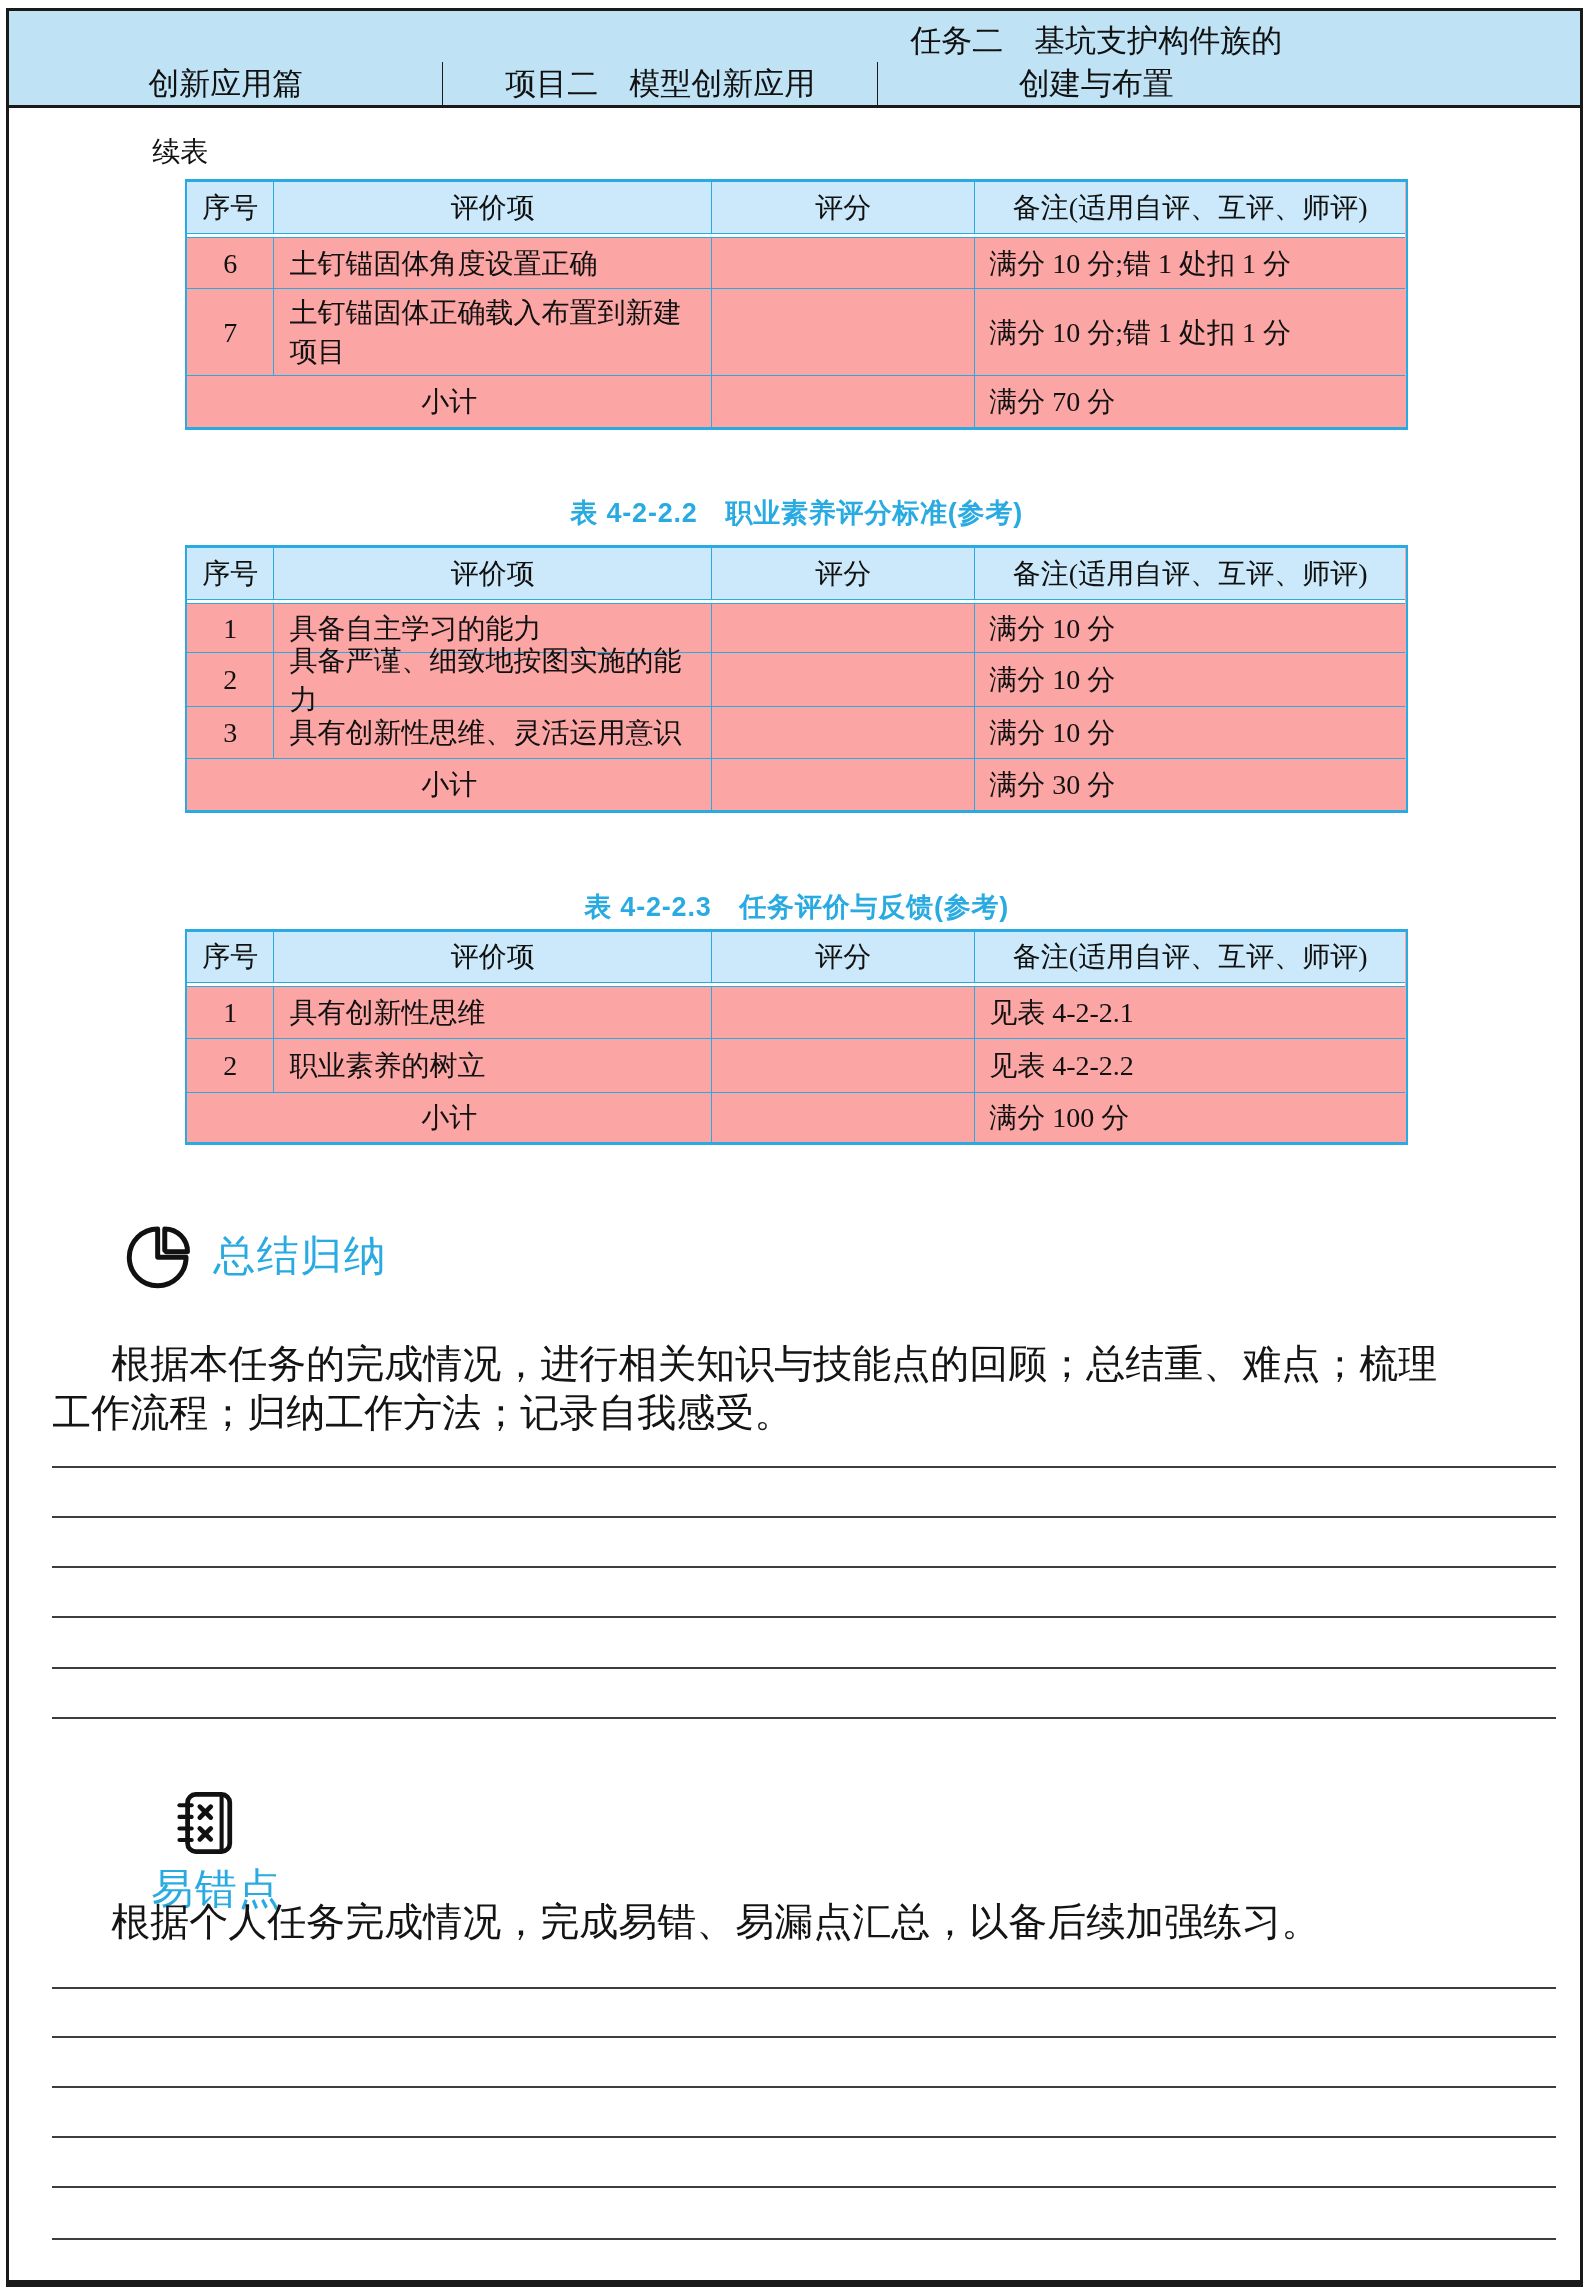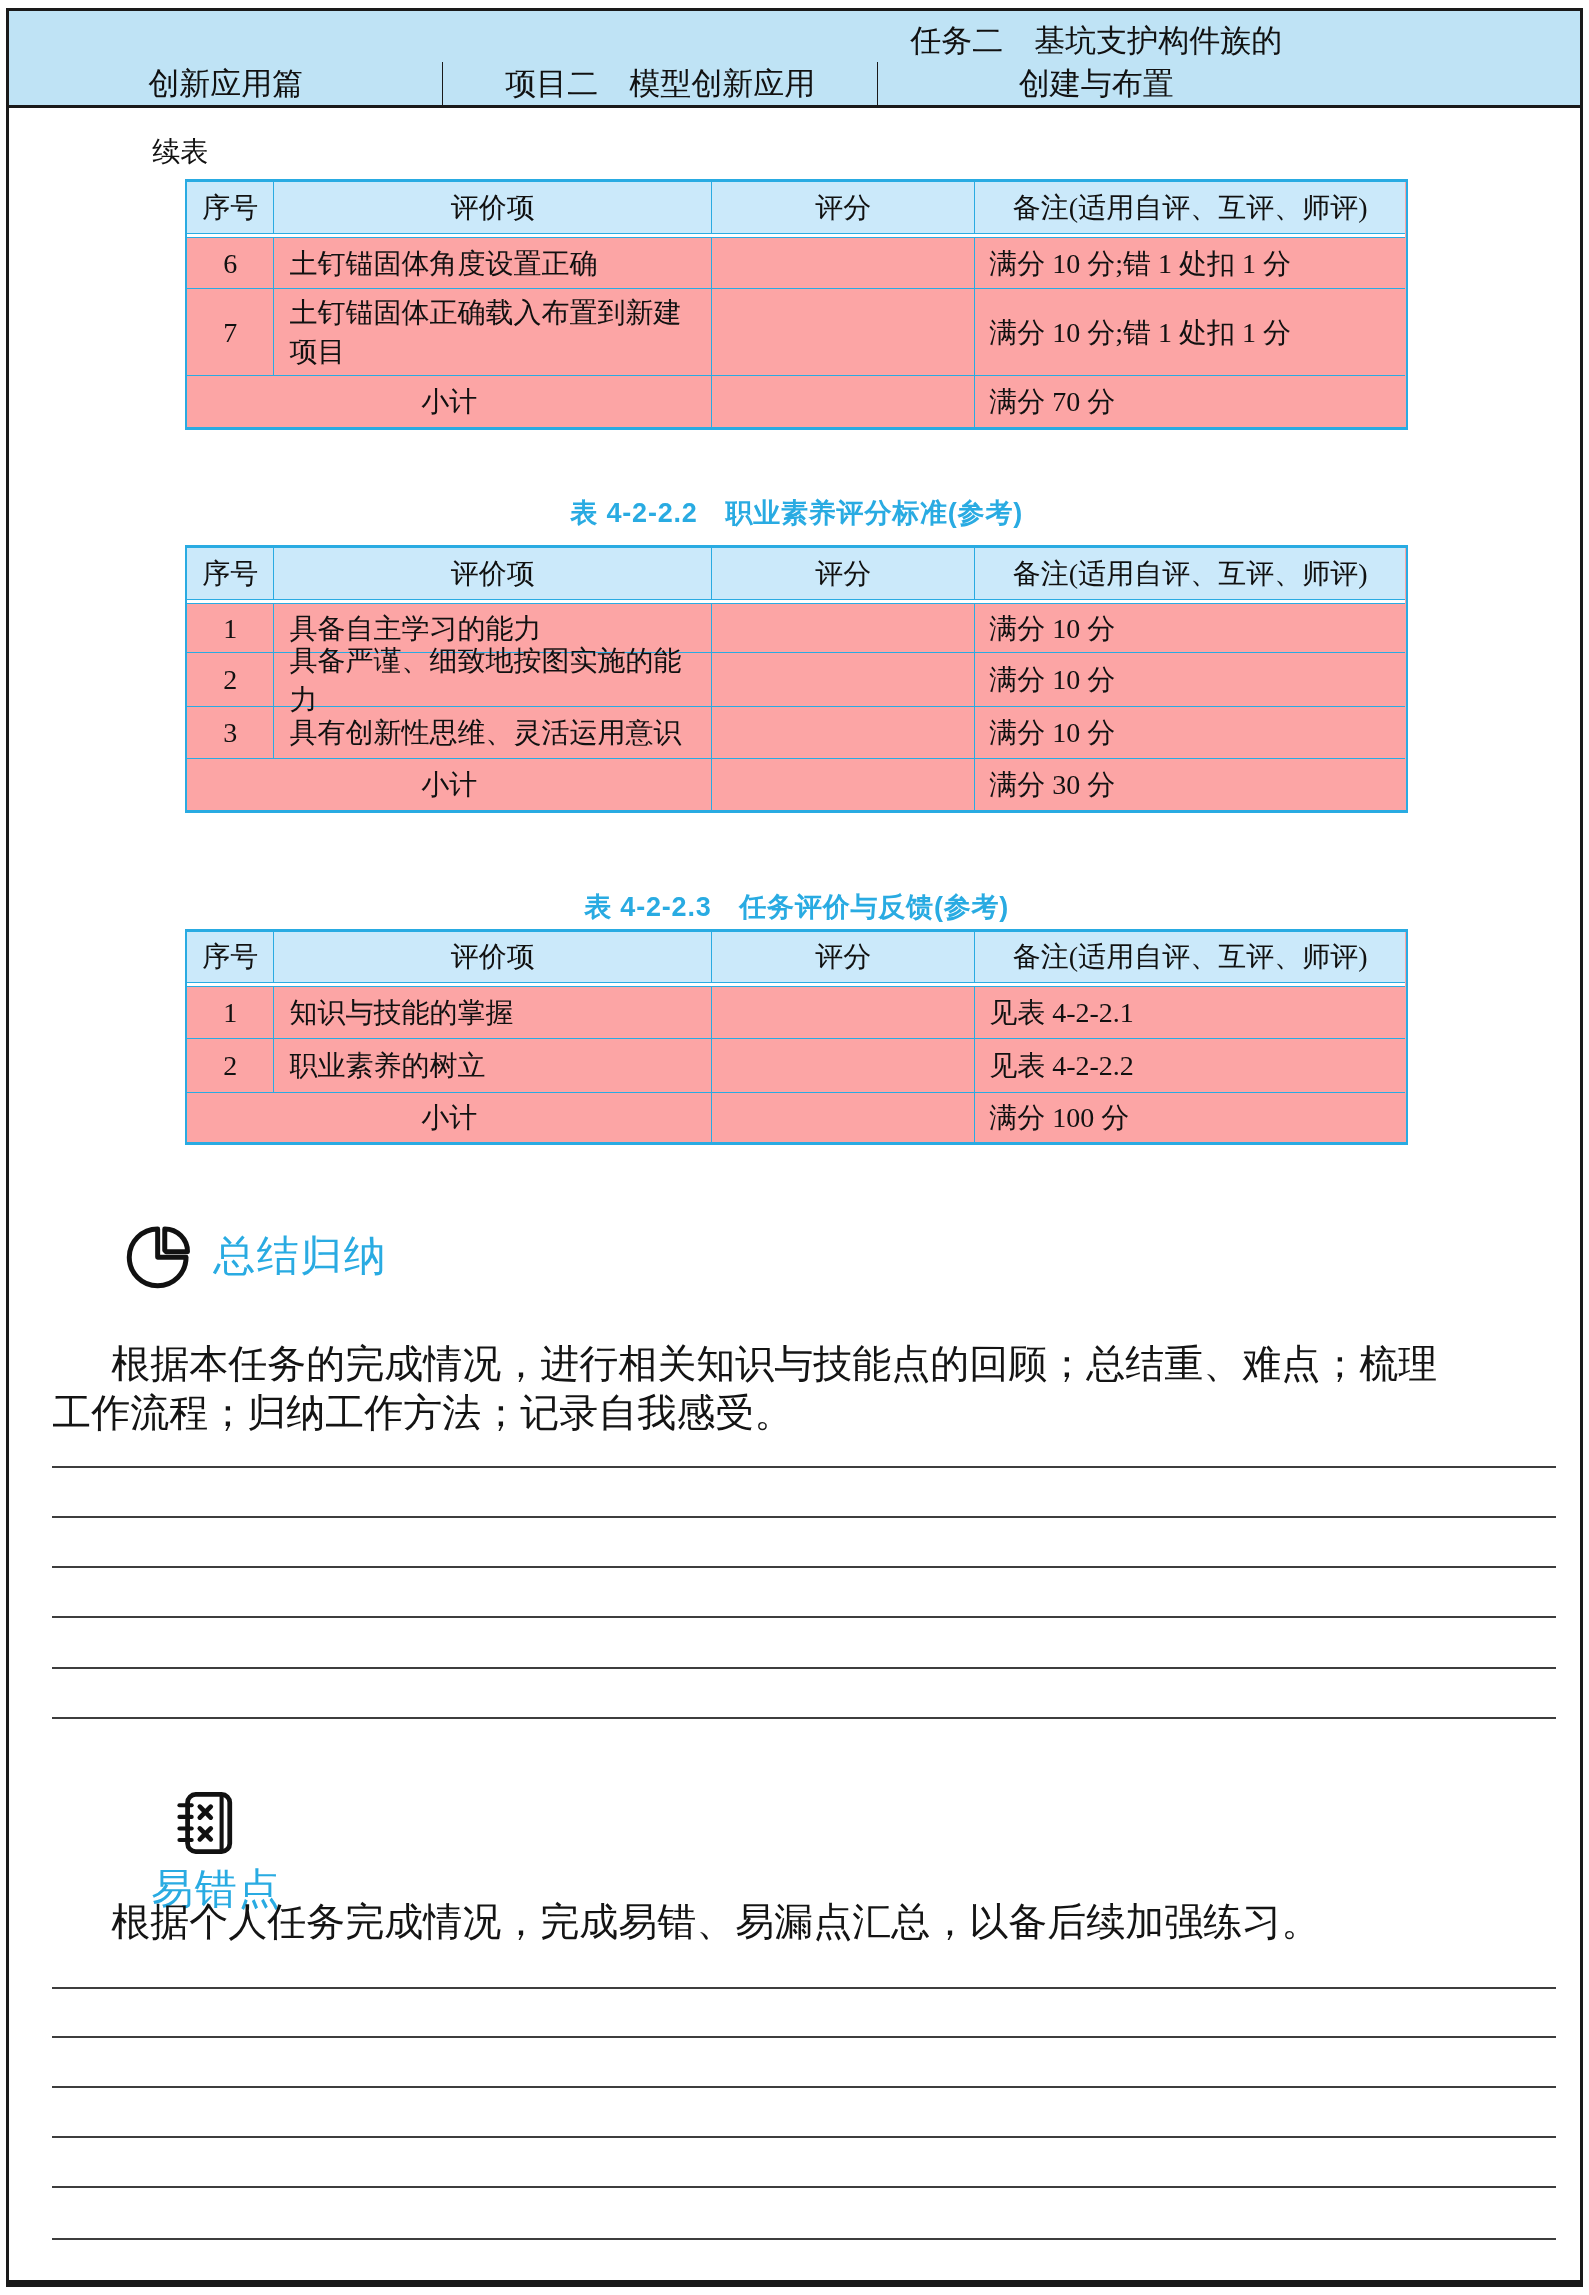--- a/index.html
+++ b/index.html
@@ -142,21 +142,21 @@
   </div>
 
   <div class="cap cap3">表 4-2-2.3　任务评价与反馈(参考)</div>
   <div class="grid-table t3">
     <div class="c hc center">序号</div>
     <div class="c hc center">评价项</div>
     <div class="c hc center">评分</div>
     <div class="c hc center lastcol">备注(适用自评、互评、师评)</div>
     <div class="gaprow"></div>
     <div class="c center">1</div>
-    <div class="c item">知识与技能的掌握</div>
+    <div class="c item">具有创新性思维</div>
     <div class="c"></div>
     <div class="c note lastcol">见表 4-2-2.1</div>
     <div class="c center">2</div>
     <div class="c item">职业素养的树立</div>
     <div class="c"></div>
     <div class="c note lastcol">见表 4-2-2.2</div>
     <div class="c center span2 lastrow">小计</div>
     <div class="c lastrow"></div>
     <div class="c note lastcol lastrow">满分 100 分</div>
   </div>

